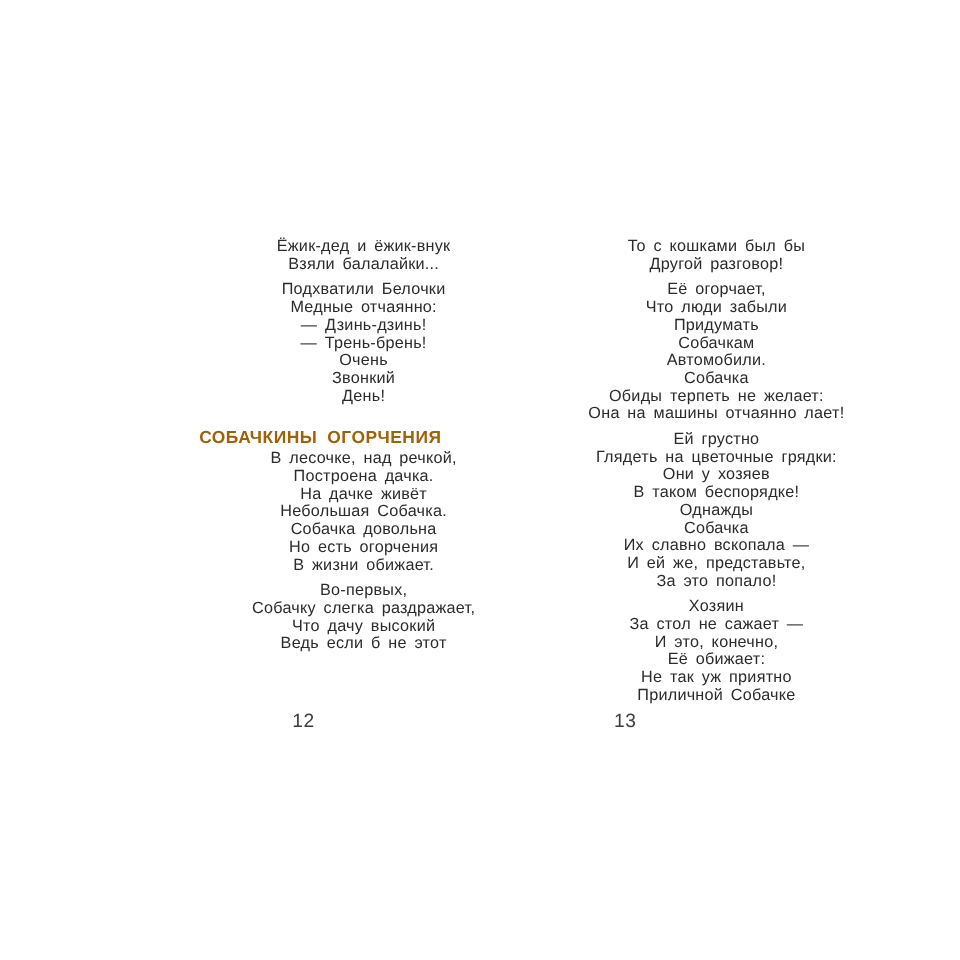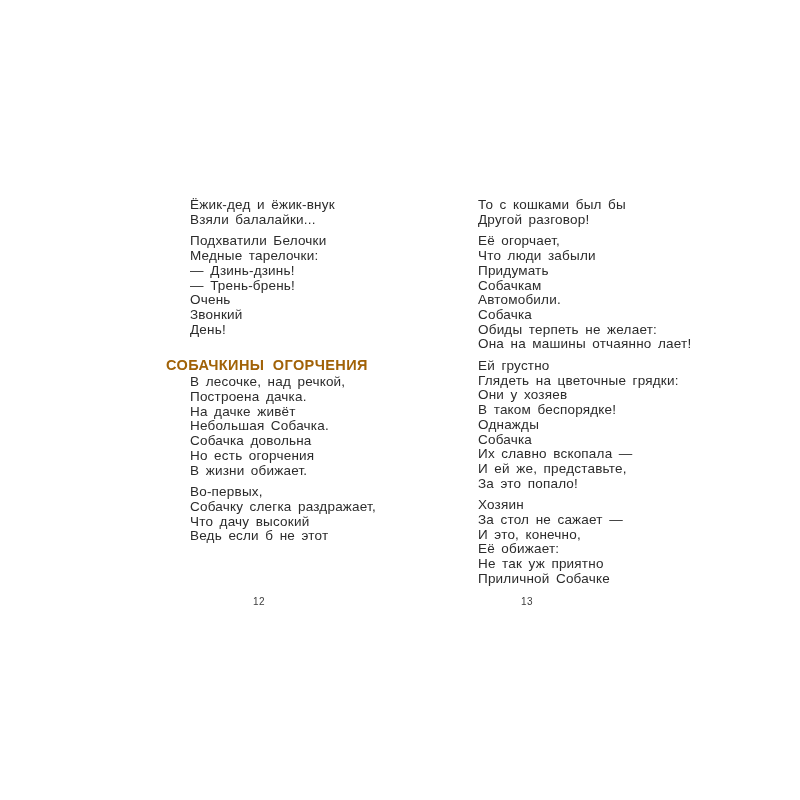--- a/index.html
+++ b/index.html
@@ -18,21 +18,21 @@
     background: #ffffff;
   }
   .page {
     position: absolute;
     top: 198px;
     width: 250px;
   }
   .page-left  { left: 166px; }
   .page-right { left: 466px; }
 
-  .stanza { margin: 0 0 7px 12px; }
+  .stanza { margin: 0 0 7px 12px; text-align: center; }
   .page-left .stanza { margin-left: 24px; }
 
   .line {
     font-size: 13.5px;
     line-height: 14.7px;
     color: #2b2b2b;
     word-spacing: 2.5px;
     letter-spacing: 0.2px;
     white-space: nowrap;
   }
@@ -45,41 +45,41 @@
     letter-spacing: 0.4px;
     word-spacing: 4px;
     margin: 20px 0 1px 0;
     white-space: nowrap;
   }
 
   .page-number {
     position: absolute;
     top: 596px;
     width: 24px;
-    text-align: right;
-    font-size: 10px;
+    text-align: center;
+    font-size: 16px;
     line-height: 12px;
     color: #3d3d3d;
     letter-spacing: 0.5px;
   }
   .page-number-left  { left: 241px; }
   .page-number-right { left: 509px; }
 </style>
 </head>
 <body>
 
 <div class="spread">
   <div class="page page-left">
       <div class="stanza">
         <div class="line">Ёжик-дед и ёжик-внук</div>
         <div class="line">Взяли балалайки...</div>
       </div>
       <div class="stanza">
         <div class="line">Подхватили Белочки</div>
-        <div class="line">Медные тарелочки:</div>
+        <div class="line">Медные отчаянно:</div>
         <div class="line">— Дзинь-дзинь!</div>
         <div class="line">— Трень-брень!</div>
         <div class="line">Очень</div>
         <div class="line">Звонкий</div>
         <div class="line">День!</div>
       </div>
       <div class="heading">СОБАЧКИНЫ ОГОРЧЕНИЯ</div>
       <div class="stanza">
         <div class="line">В лесочке, над речкой,</div>
         <div class="line">Построена дачка.</div>

